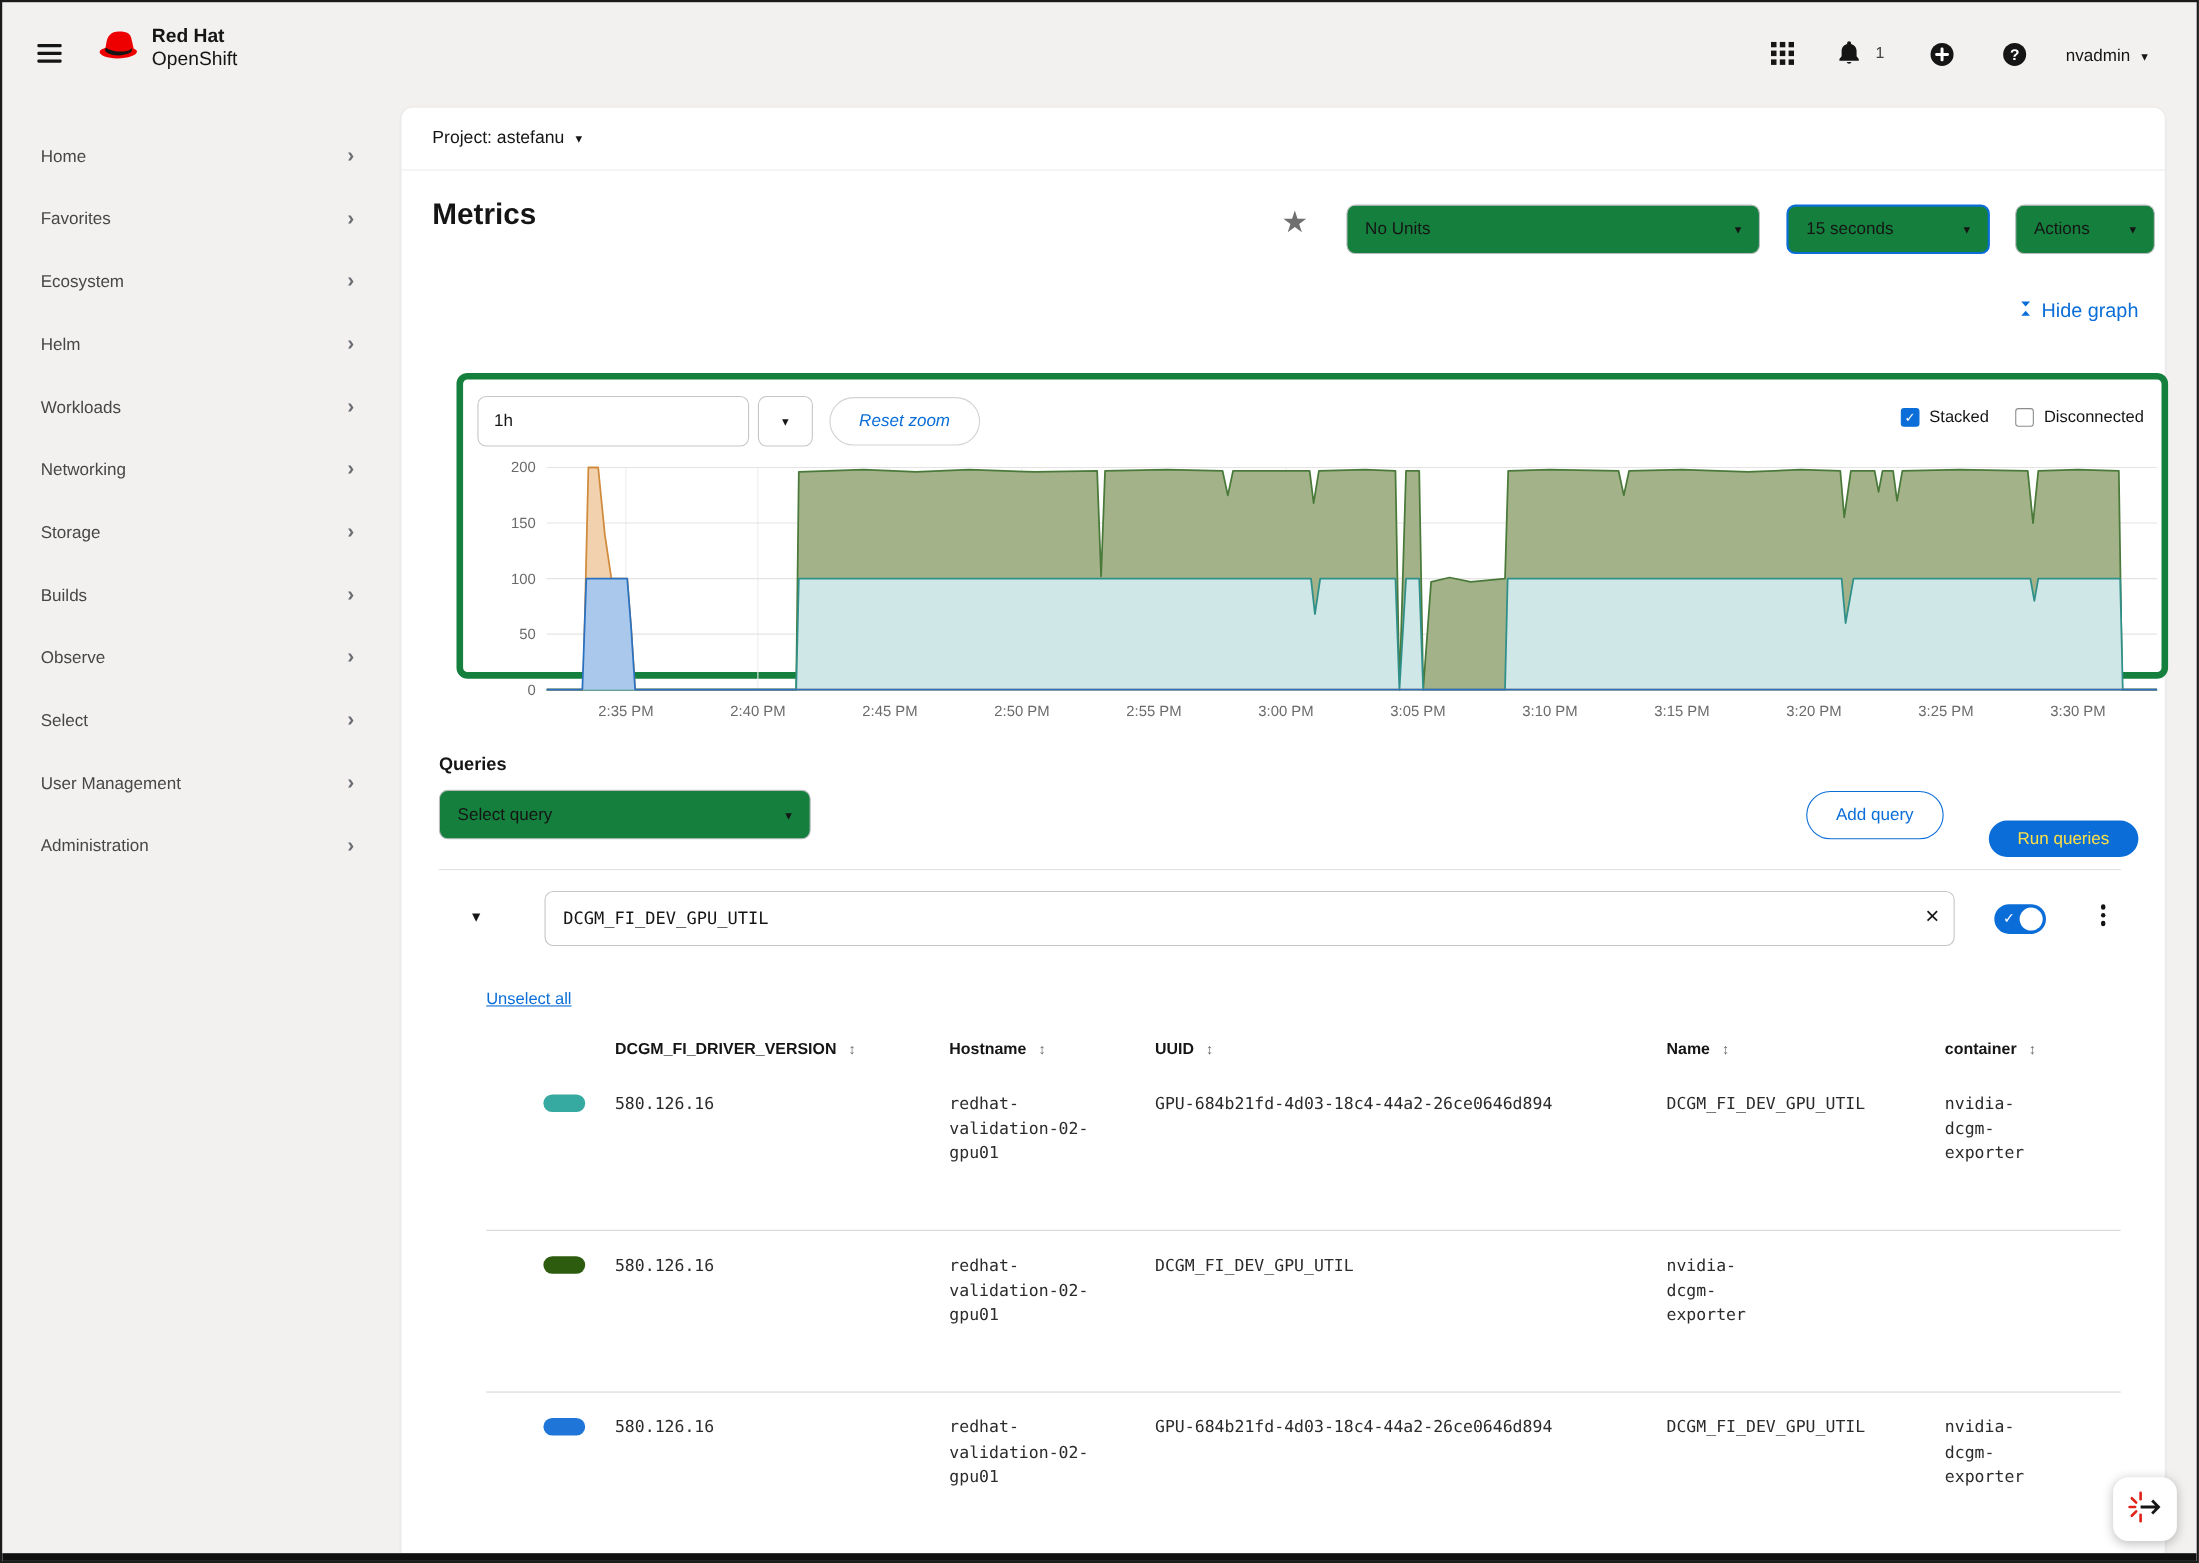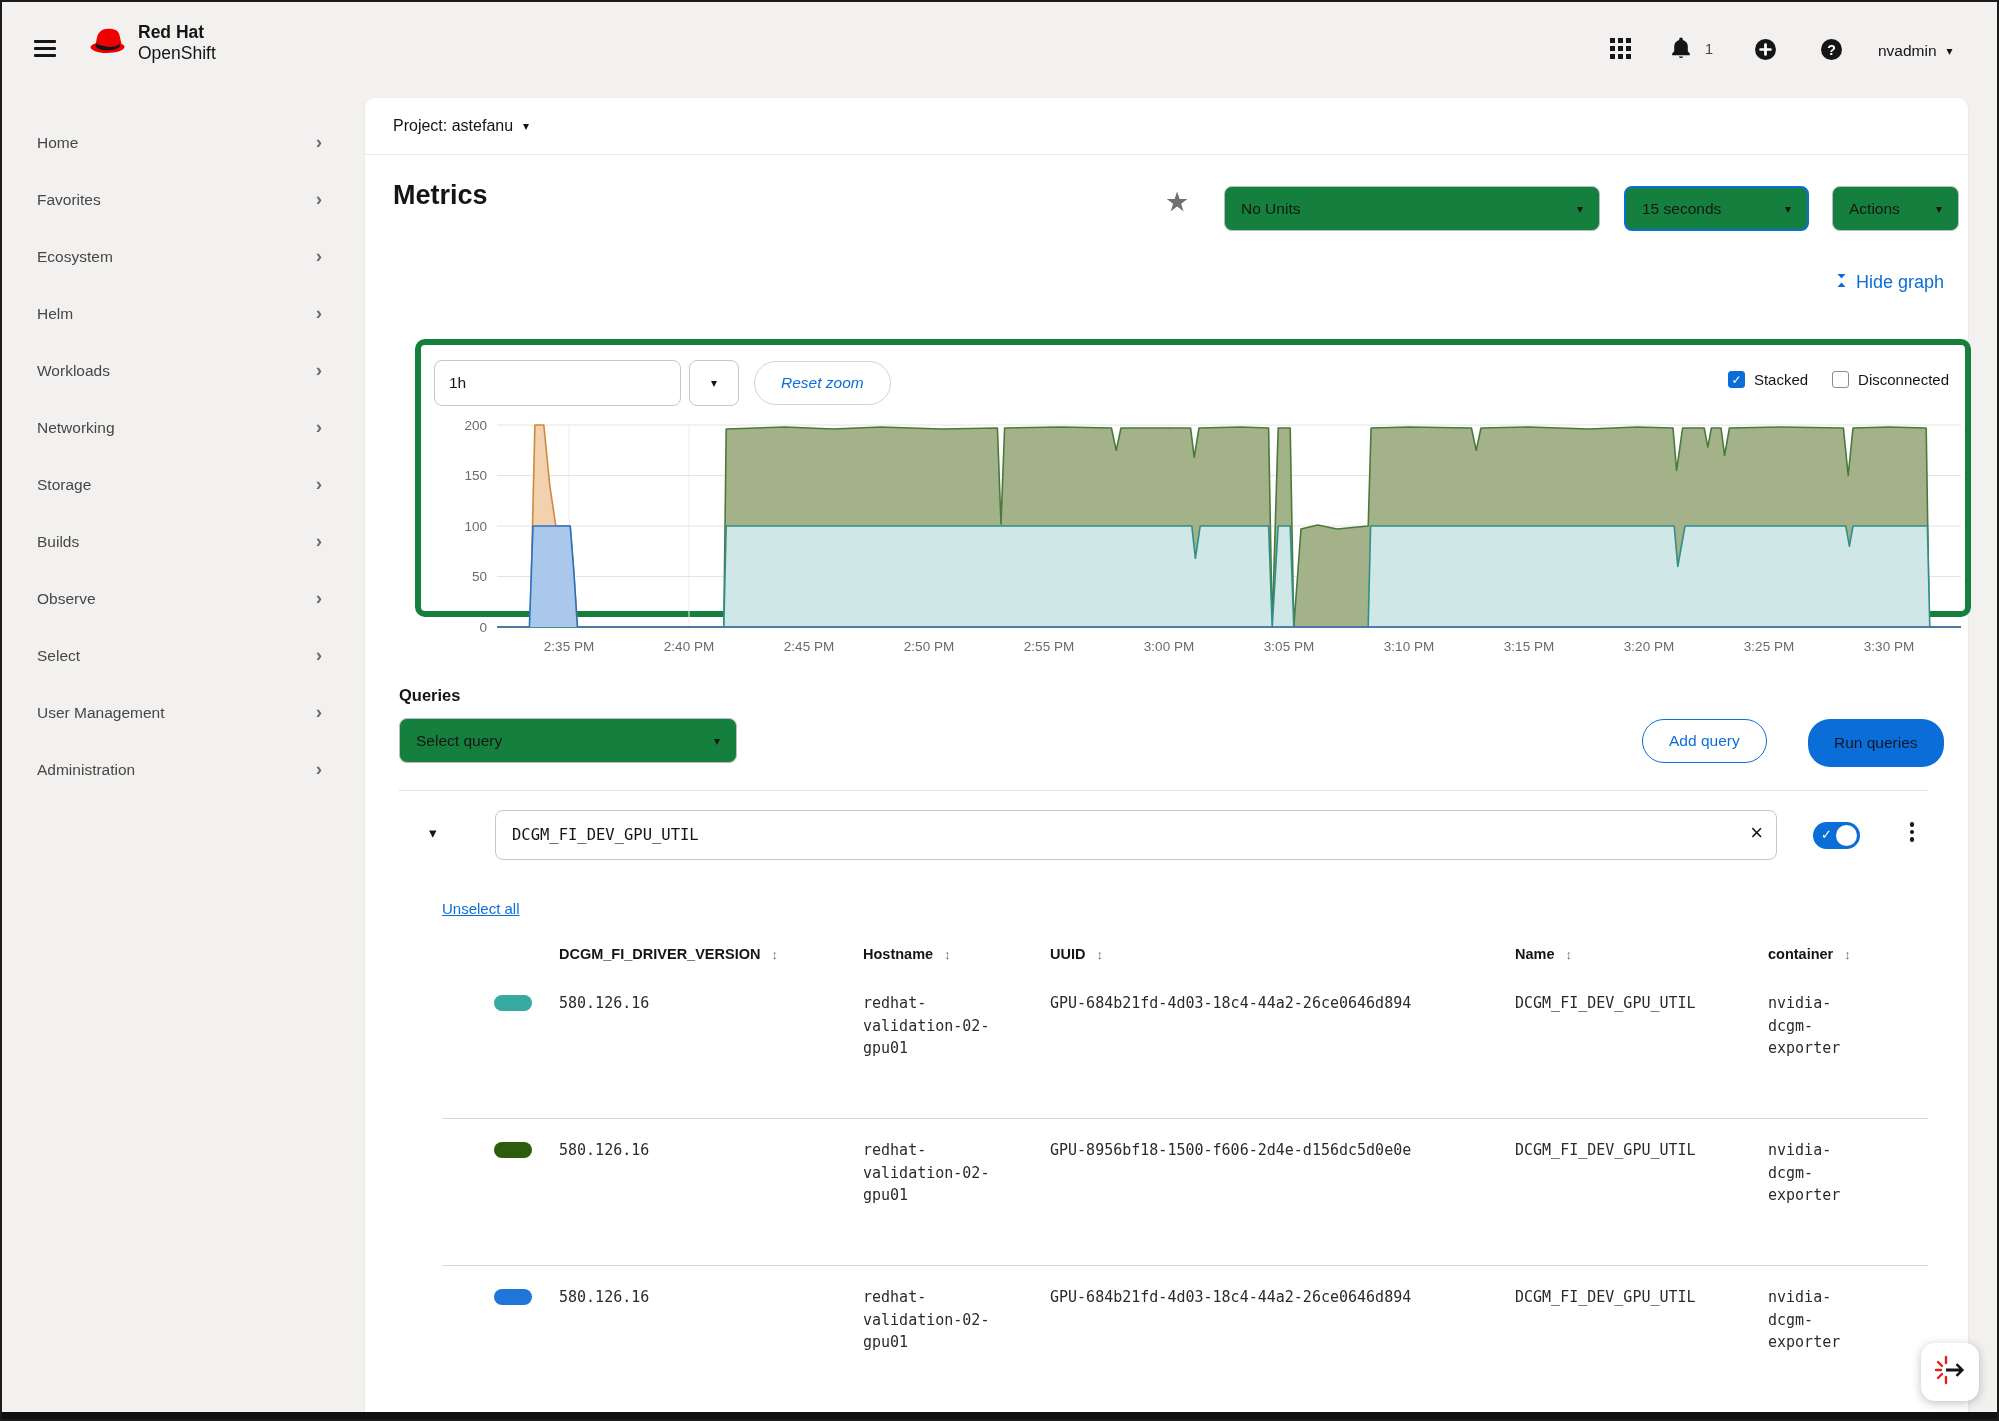--- a/index.html
+++ b/index.html
@@ -54,22 +54,22 @@
   .chk { display:flex; gap:9px; align-items:center; cursor:pointer; }
   .box { width:17px; height:17px; border:1px solid #8a8d90; border-radius:3px; background:#fff;
          display:flex; align-items:center; justify-content:center; font-size:12px; color:#fff; }
   .box.on { background:#0b6ed8; border-color:#0b6ed8; }
   .plot { position:absolute; left:8px; top:68px; width:1540px; height:252px; }
 
   
   .q-heading { position:absolute; left:34px; top:588px; font-size:16.5px; font-weight:700; }
   .btn-outline { position:absolute; height:44px; border:1.5px solid #0b6ed8; border-radius:22px; background:#fff;
                  color:#0b6ed8; font-size:15.5px; padding:0 26px; cursor:pointer; font-family:"Liberation Sans",sans-serif; }
-  .btn-primary { position:absolute; height:48px; border:none; border-radius:22px; background:#0b6ed8;
-                 color:#0f172a; font-size:15.5px; padding:0 26px; cursor:pointer; font-family:"Liberation Sans",sans-serif; }
+  .btn-primary { position:absolute; height:33px; border:none; border-radius:22px; background:#0b6ed8;
+                 color:#fde047; font-size:15.5px; padding:0 26px; cursor:pointer; font-family:"Liberation Sans",sans-serif;margin-top:27px; }
   .q-divider { position:absolute; left:34px; right:40px; top:692px; border-top:1px solid #e2e2e2; }
   .q-caret { position:absolute; left:64px; top:726px; font-size:15px; cursor:pointer; color:#151515; }
   .q-input-wrap { position:absolute; left:130px; top:712px; width:1282px; height:50px; }
   .q-input { width:100%; height:100%; border:1px solid #c6c6c6; border-radius:8px; padding:0 44px 0 16px;
              font-family:"DejaVu Sans Mono", monospace; font-size:15.5px; color:#151515; }
   .q-clear { position:absolute; right:14px; top:10px; font-size:22px; color:#151515; cursor:pointer; }
   .toggle { position:absolute; left:1448px; top:724px; width:47px; height:27px; border-radius:14px;
             background:#0b6ed8; cursor:pointer; }
   .toggle .tick { position:absolute; left:8px; top:5px; color:#fff; font-size:13px; }
   .toggle .knob { position:absolute; right:3px; top:3px; width:21px; height:21px; border-radius:50%; background:#fff; }
@@ -365,21 +365,20 @@
           <div class="cell">580.126.16</div>
           <div class="cell host">redhat-validation-02-gpu01</div>
           <div class="cell">GPU-684b21fd-4d03-18c4-44a2-26ce0646d894</div>
           <div class="cell">DCGM_FI_DEV_GPU_UTIL</div>
           <div class="cell cont">nvidia-dcgm-exporter</div>
         </div>
         <div class="qgrid qrow">
           <div><span class="swatch" style="background: rgb(46, 92, 14); display: inline-block;"></span></div>
           <div class="cell">580.126.16</div>
           <div class="cell host">redhat-validation-02-gpu01</div>
-          <div class="cell">GPU-8956bf18-1500-f606-2d4e-d156dc5d0e0e</div>
           <div class="cell">DCGM_FI_DEV_GPU_UTIL</div>
           <div class="cell cont">nvidia-dcgm-exporter</div>
         </div>
         <div class="qgrid qrow last">
           <div><span class="swatch" style="background: rgb(31, 118, 216); display: inline-block;"></span></div>
           <div class="cell">580.126.16</div>
           <div class="cell host">redhat-validation-02-gpu01</div>
           <div class="cell">GPU-684b21fd-4d03-18c4-44a2-26ce0646d894</div>
           <div class="cell">DCGM_FI_DEV_GPU_UTIL</div>
           <div class="cell cont">nvidia-dcgm-exporter</div>

